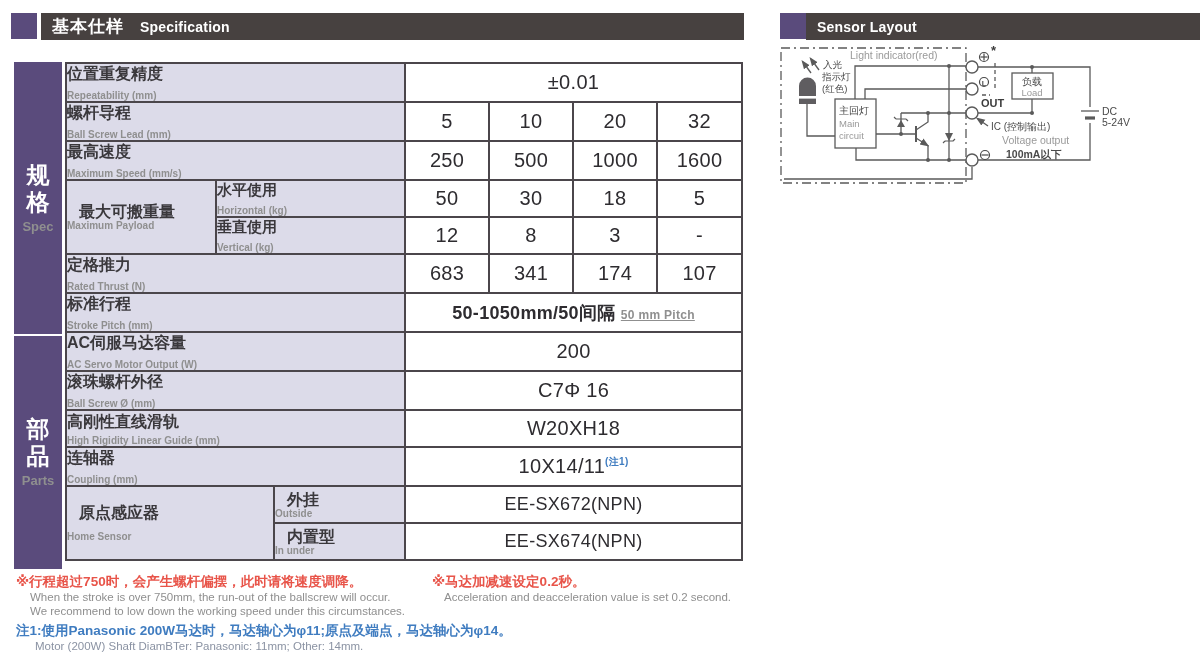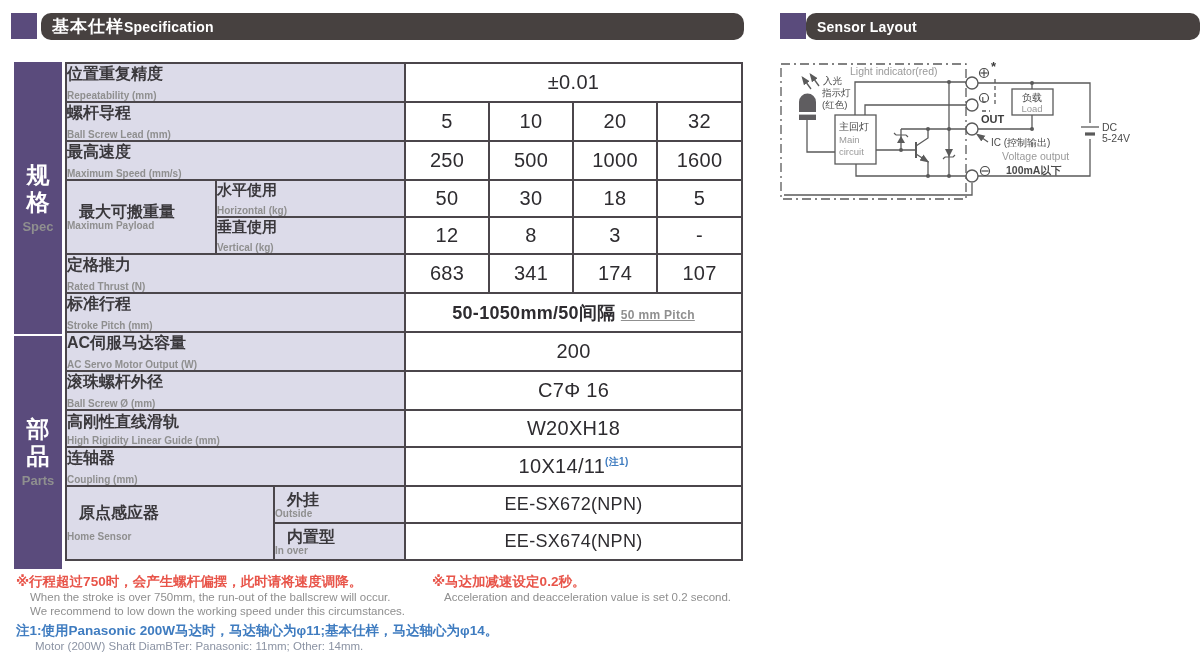--- a/index.html
+++ b/index.html
@@ -5,21 +5,21 @@
   html,body{margin:0;padding:0;}
   body{
     width:1200px;height:662px;position:relative;background:#ffffff;
     font-family:"Liberation Sans","DejaVu Sans",sans-serif;
     -webkit-font-smoothing:antialiased;overflow:hidden;
   }
   
   .hdr-square{position:absolute;width:26px;height:26px;top:13px;background:var(--purple,#5a4b7c);}
   .hdr-bar{
     position:absolute;top:13px;height:27px;background:var(--bar,#474140);
-    color:#fff;display:flex;align-items:center;gap:0;padding-left:11px;box-sizing:border-box;border-radius:10px;
+    color:#fff;display:flex;align-items:center;gap:16px;padding-left:11px;box-sizing:border-box;
   }
   .hdr-zh{font-size:17px;font-weight:bold;letter-spacing:1px;}
   .hdr-en{font-size:14px;font-weight:600;letter-spacing:.2px;}
   
   .sec{
     position:absolute;left:14px;width:48px;background:var(--purple,#5a4b7c);color:#fff;
     display:flex;flex-direction:column;align-items:center;justify-content:center;gap:2px;
   }
   .sec .ch{font-size:23px;font-weight:bold;line-height:25px;}
   .sec .en{font-size:13px;font-weight:600;margin-top:2px;}
@@ -40,21 +40,21 @@
   td.val sup{font-size:10px;color:var(--blue,#3f7cc0);font-weight:bold;}
   .stack .zh{line-height:17px;display:block;padding-left:12px;}
   .stack .en{line-height:11px;display:block;}
   .zh-sub{font-size:15px;font-weight:bold;color:#3a383c;}
   
   .note-red{position:absolute;font-size:13.5px;font-weight:bold;color:var(--red,#e85449);}
   .note-en{position:absolute;font-size:11.5px;color:var(--gray,#8f8f8f);}
   .note-blue{position:absolute;font-size:13.5px;font-weight:bold;color:var(--blue,#3f7cc0);}
   .note-en-blue{position:absolute;font-size:11.5px;color:#8b93a3;}
   
-  .diagram{position:absolute;left:778px;top:57px;width:422px;height:150px;}
+  .diagram{position:absolute;left:778px;top:41px;width:422px;height:150px;}
   svg text{font-family:"Liberation Sans","DejaVu Sans",sans-serif;}
 </style>
 </head>
 <body>
 
 <div class="hdr-square" style="left:11px"></div>
 <div class="hdr-bar" style="left:41px;width:703px">
   <span class="hdr-zh">基本仕样</span>
   <span class="hdr-en">Specification</span>
 </div>
@@ -215,33 +215,33 @@
     </td>
     <td class="lbl stack">
       <span class="zh">外挂</span>
       <span class="en">Outside</span>
     </td>
     <td class="val" colspan="4" style="font-size:18px">EE-SX672(NPN)</td>
   </tr>
   <tr>
     <td class="lbl stack">
       <span class="zh">内置型</span>
-      <span class="en">In over</span>
+      <span class="en">In under</span>
     </td>
     <td class="val" colspan="4" style="font-size:18px">EE-SX674(NPN)</td>
   </tr>
 </tbody>
   </table>
 
 <div class="note-red" style="left:16px;top:573px">※行程超过750时，会产生螺杆偏摆，此时请将速度调降。</div>
 <div class="note-en" style="left:30px;top:591px">When the stroke is over 750mm, the run-out of the ballscrew will occur.</div>
 <div class="note-en" style="left:30px;top:605px">We recommend to low down the working speed under this circumstances.</div>
 <div class="note-red" style="left:432px;top:573px">※马达加减速设定0.2秒。</div>
 <div class="note-en" style="left:444px;top:591px">Acceleration and deacceleration value is set 0.2 second.</div>
-<div class="note-blue" style="left:16px;top:622px">注1:使用Panasonic 200W马达时，马达轴心为φ11;基本仕样，马达轴心为φ14。</div>
+<div class="note-blue" style="left:16px;top:622px">注1:使用Panasonic 200W马达时，马达轴心为φ11;原点及端点，马达轴心为φ14。</div>
 <div class="note-en-blue" style="left:35px;top:640px">Motor (200W) Shaft DiamBTer: Panasonic: 11mm; Other: 14mm.</div>
 
 <div class="diagram">
 <svg width="422" height="150" viewBox="0 0 422 150">
   <defs>
     <marker id="ah" markerWidth="7" markerHeight="7" refX="5" refY="3.5" orient="auto">
       <path d="M7,3.5 L0,0.8 L0,6.2 Z" fill="#5a5a5a"></path>
     </marker>
   </defs>
   <g stroke="#5a5a5a" stroke-width="1.3" fill="none">

